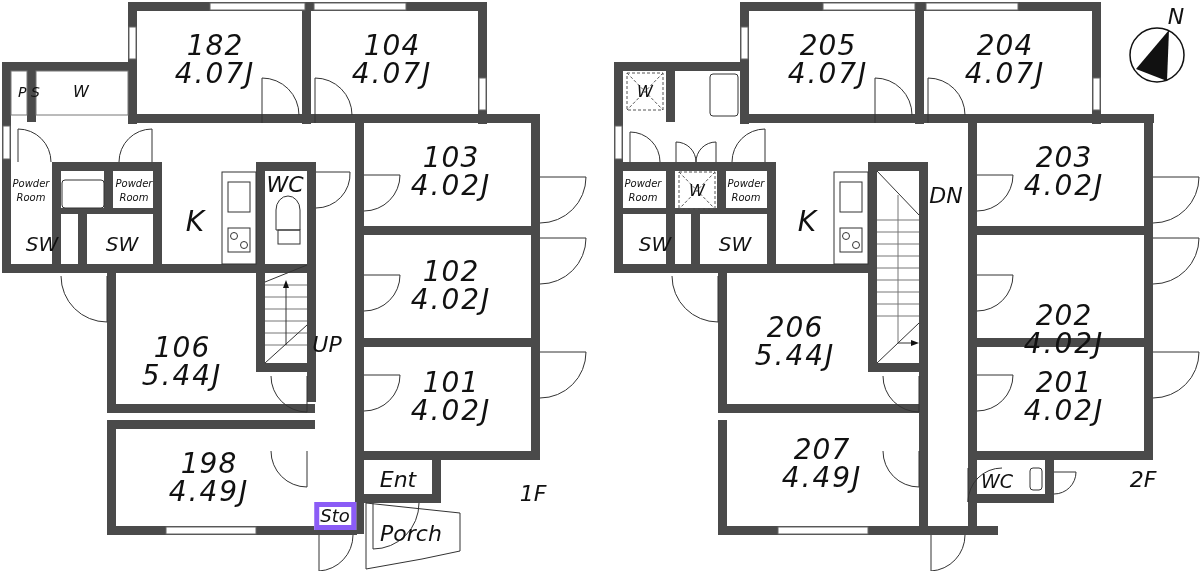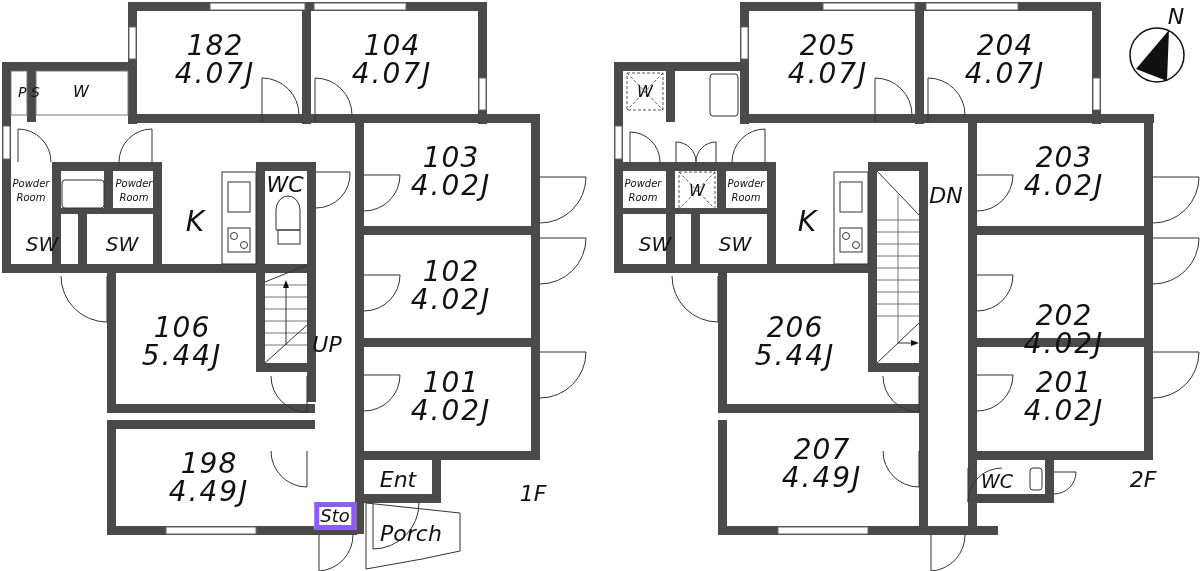--- a/index.html
+++ b/index.html
@@ -231,21 +231,21 @@
     <span class="room-area">4.02J</span>
   </div>
   <div class="lbl" style="left:451px;top:286px;">
     <span class="room-num">102</span>
     <span class="room-area">4.02J</span>
   </div>
   <div class="lbl" style="left:451px;top:397px;">
     <span class="room-num">101</span>
     <span class="room-area">4.02J</span>
   </div>
-  <div class="lbl" style="left:182px;top:342px;">
+  <div class="lbl" style="left:182px;top:362px;">
     <span class="room-num">106</span>
     <span class="room-area">5.44J</span>
   </div>
   <div class="lbl" style="left:209px;top:478px;">
     <span class="room-num">198</span>
     <span class="room-area">4.49J</span>
   </div>
 
   <div class="lbl lbl-sm" style="left:29px;top:92px;width:32px;white-space:normal;font-size:14px;">P S</div>
   <div class="lbl lbl-sm" style="left:81px;top:92px;font-size:16px;">W</div>

